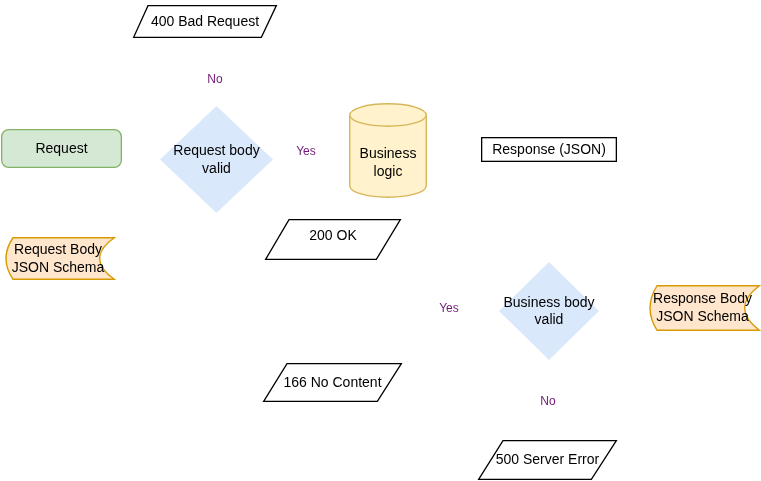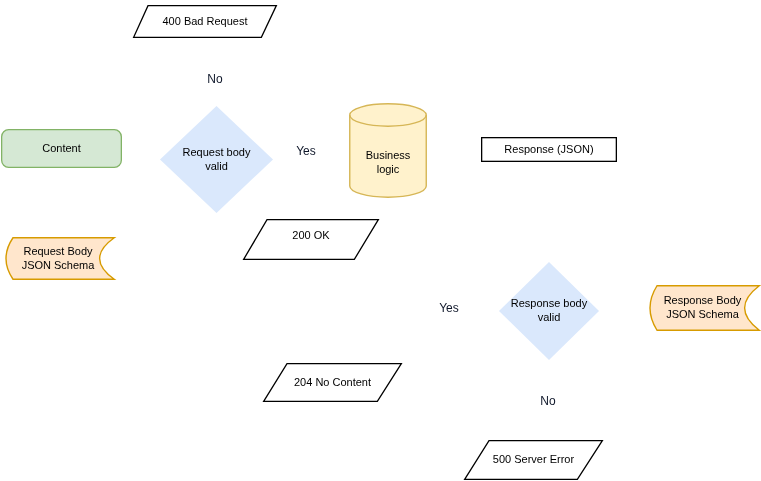--- a/index.html
+++ b/index.html
@@ -9,27 +9,27 @@
     background:#ffffff;
     font-family:"Liberation Sans",sans-serif;
     overflow:hidden;
   }
   .node{position:absolute;}
   .node svg{position:absolute;left:0;top:0;overflow:visible;display:block;}
   .txt{
     position:absolute;inset:0;
     display:flex;align-items:center;justify-content:center;
     text-align:center;
-    font-size:11px;line-height:1.25;color:#000;
+    font-size:14px;line-height:1.25;color:#000;
   }
   .elabel{
     position:absolute;
     transform:translate(-50%,-50%);
     background:#ffffff;
-    font-size:12px;color:#0f172a;
+    font-size:12px;color:#701a75;
     padding:0 2px;
     white-space:nowrap;
   }
 </style>
 </head>
 <body>
 
 <div id="canvas">
 
   <div class="node" style="left:133px;top:5px;width:144px;height:33px">
@@ -38,21 +38,21 @@
     </svg>
     <div class="txt">400 Bad Request</div>
   </div>
 
   <div class="elabel" style="left:215px;top:79px">No</div>
 
   <div class="node" style="left:1px;top:129px;width:121px;height:39px">
     <svg width="121" height="39" viewBox="0 0 121 39">
       <rect x="0.65" y="0.65" width="119.7" height="37.7" rx="7" ry="7" stroke-width="1.3" fill="#d5e8d4" stroke="#82b366"></rect>
     </svg>
-    <div class="txt">Content</div>
+    <div class="txt">Request</div>
   </div>
 
   <div class="node" style="left:160px;top:106px;width:113px;height:107px">
     <svg width="113" height="107" viewBox="0 0 113 107">
       <polygon points="56.5,0 113,53.5 56.5,107 0,53.5" fill="#dae8fc"></polygon>
     </svg>
     <div class="txt" style="padding:0 12px">Request body valid</div>
   </div>
 
   <div class="elabel" style="left:306px;top:151px">Yes</div>
@@ -72,53 +72,53 @@
     <div class="txt" style="padding:0 10px 0 8px">Request Body JSON Schema</div>
   </div>
 
   <div class="node" style="left:481px;top:137px;width:136px;height:25px">
     <svg width="136" height="25" viewBox="0 0 136 25">
       <rect x="0.65" y="0.65" width="134.7" height="23.7" stroke-width="1.3" fill="#ffffff" stroke="#000000"></rect>
     </svg>
     <div class="txt">Response (JSON)</div>
   </div>
 
-  <div class="node" style="left:243px;top:219px;width:136px;height:33px">
+  <div class="node" style="left:265px;top:219px;width:136px;height:33px">
     <svg width="136" height="41" viewBox="0 0 136 41">
       <path d="M24,0.65 L135.35,0.65 L111.35,40.35 L0.65,40.35 Z" stroke-width="1.3" fill="#ffffff" stroke="#000000"></path>
     </svg>
     <div class="txt">200 OK</div>
   </div>
 
 
   <div class="node" style="left:263px;top:363px;width:139px;height:39px">
     <svg width="139" height="39" viewBox="0 0 139 39">
       <path d="M24,0.65 L138.35,0.65 L114.35,38.35 L0.65,38.35 Z" stroke-width="1.3" fill="#ffffff" stroke="#000000"></path>
     </svg>
-    <div class="txt">204 No Content</div>
+    <div class="txt">166 No Content</div>
   </div>
 
   <div class="elabel" style="left:449px;top:308px">Yes</div>
 
   <div class="node" style="left:499px;top:262px;width:100px;height:98px">
     <svg width="100" height="98" viewBox="0 0 100 98">
       <polygon points="50,0 100,49 50,98 0,49" fill="#dae8fc"></polygon>
     </svg>
-    <div class="txt" style="padding:0 2px">Response body valid</div>
+    <div class="txt" style="padding:0 2px">Business body valid</div>
   </div>
 
   <div class="node" style="left:647px;top:285px;width:113px;height:46px">
     <svg width="113" height="46" viewBox="0 0 113 46">
       <path d="M10,0.75 L112.25,0.75 Q83,23 112.25,45.25 L10,45.25 Q-4,23 10,0.75 Z" stroke-width="1.4" fill="#ffe6cc" stroke="#d79b00"></path>
     </svg>
     <div class="txt" style="padding:0 8px 1px 6px">Response Body JSON Schema</div>
   </div>
 
   <div class="elabel" style="left:548px;top:401px">No</div>
 
-  <div class="node" style="left:464px;top:440px;width:139px;height:40px">
+  <div class="node" style="left:478px;top:440px;width:139px;height:40px">
     <svg width="139" height="40" viewBox="0 0 139 40">
       <path d="M25,0.65 L138.35,0.65 L113.35,39.35 L0.65,39.35 Z" stroke-width="1.3" fill="#ffffff" stroke="#000000"></path>
     </svg>
     <div class="txt">500 Server Error</div>
   </div>
 
 </div>
 
 </body></html>

